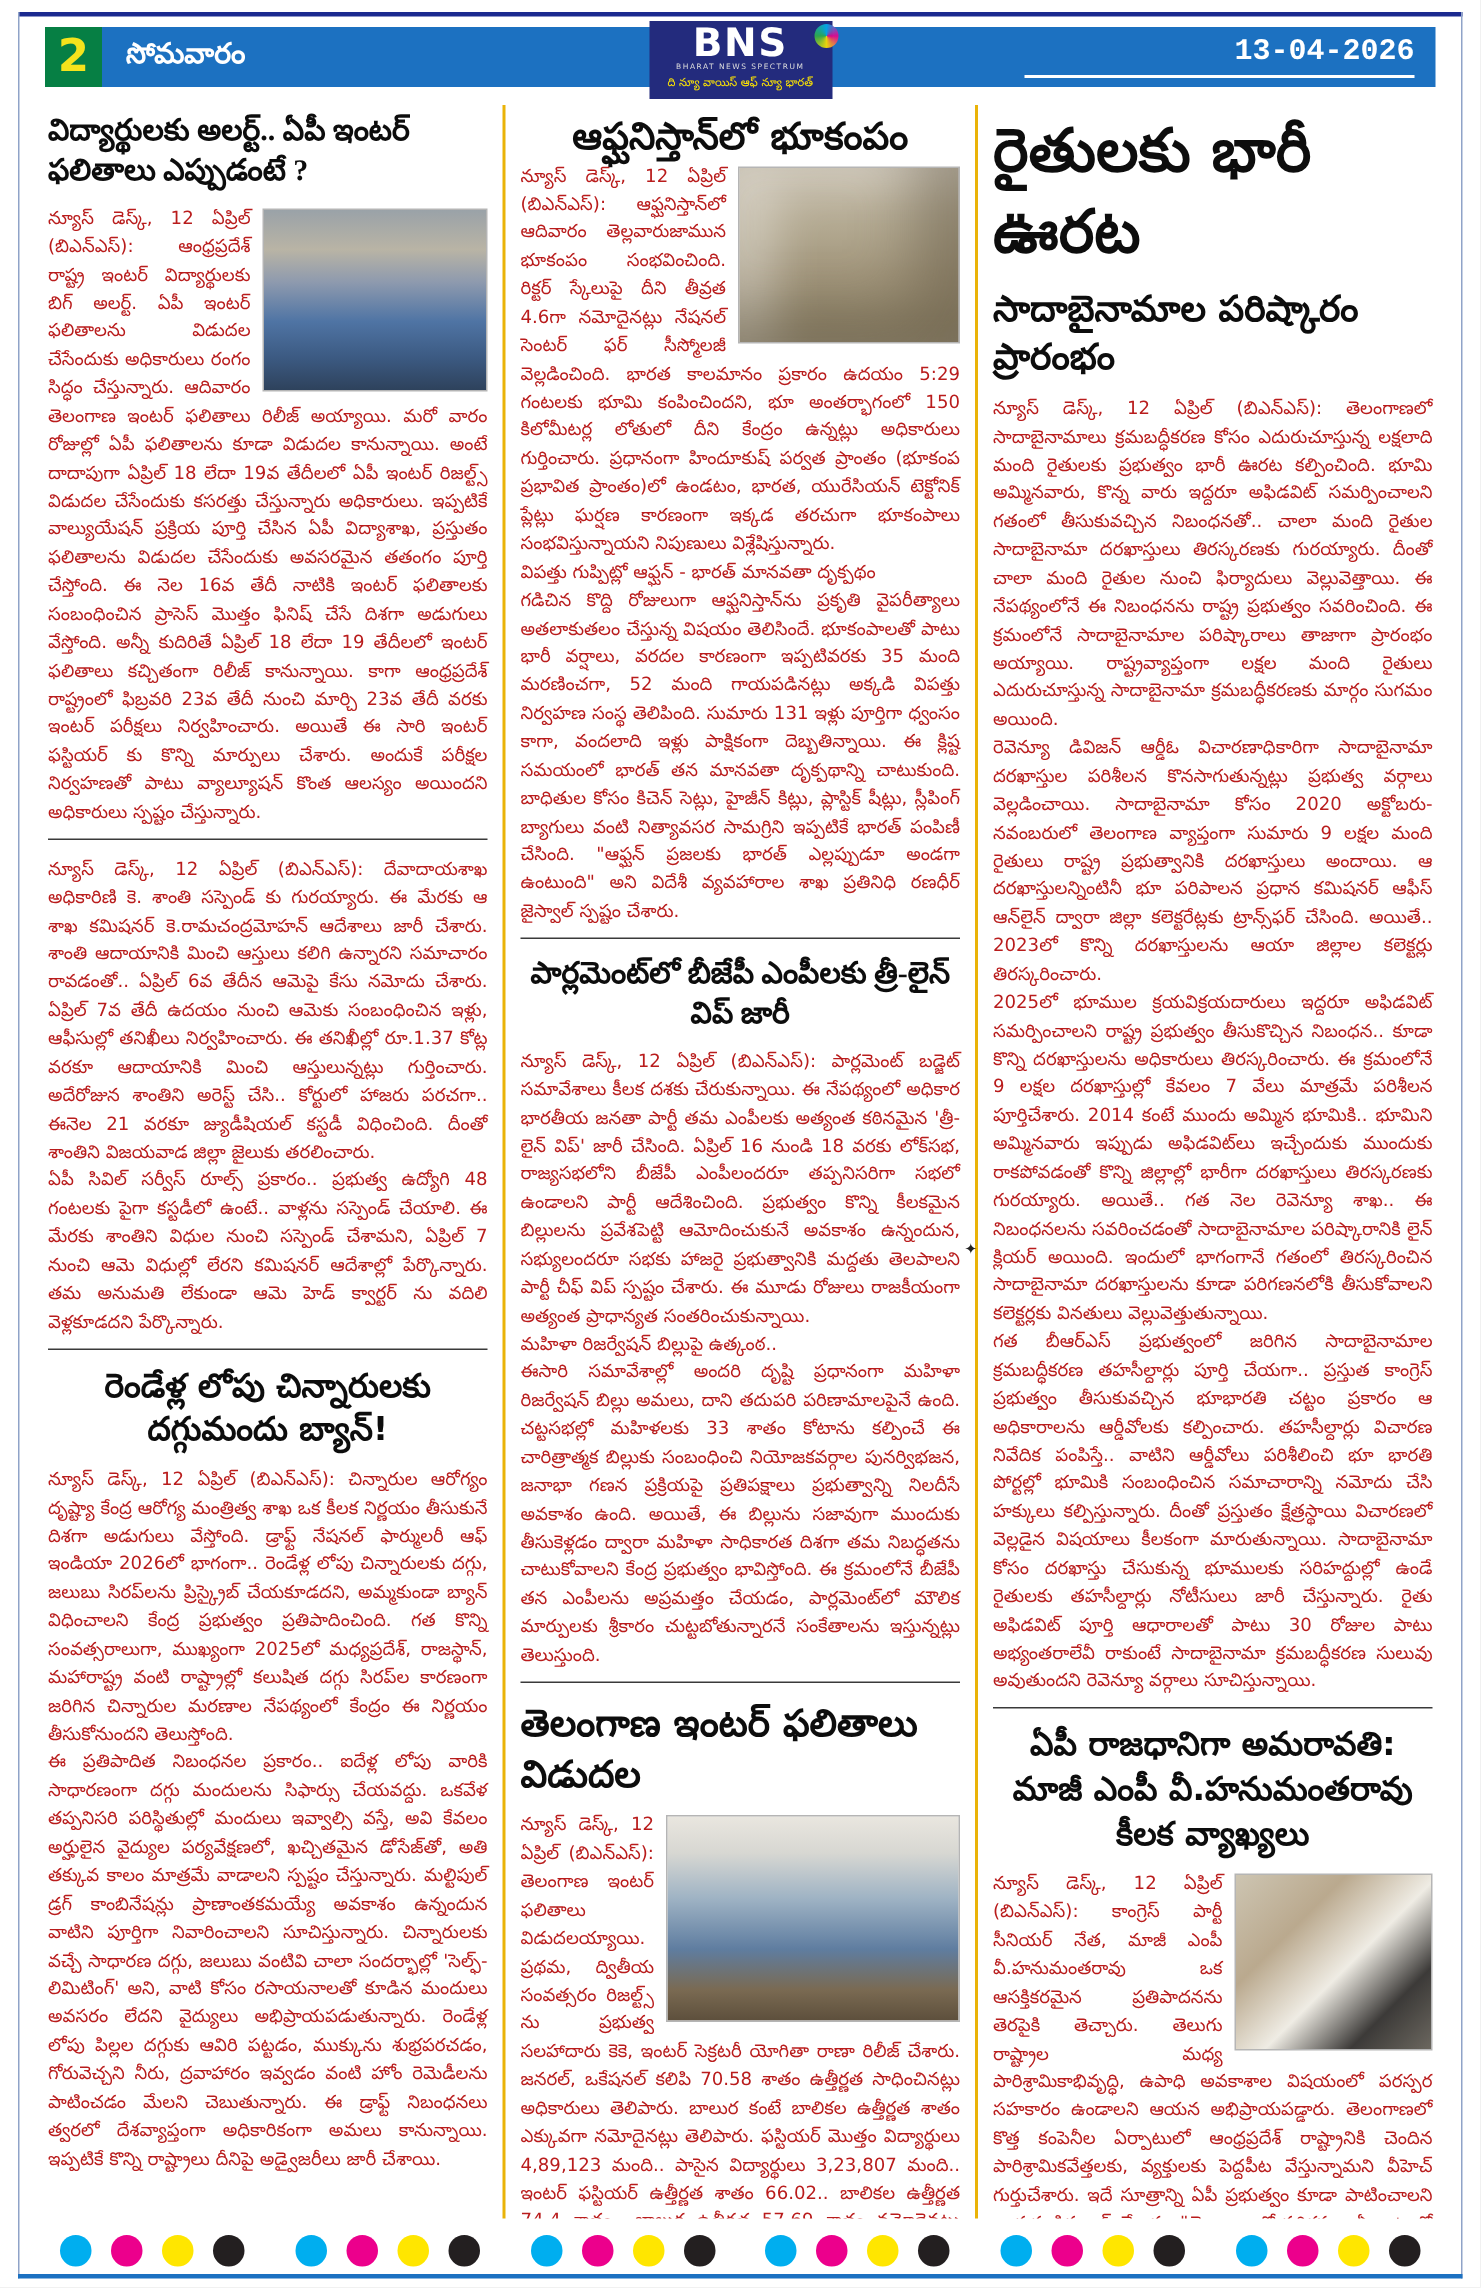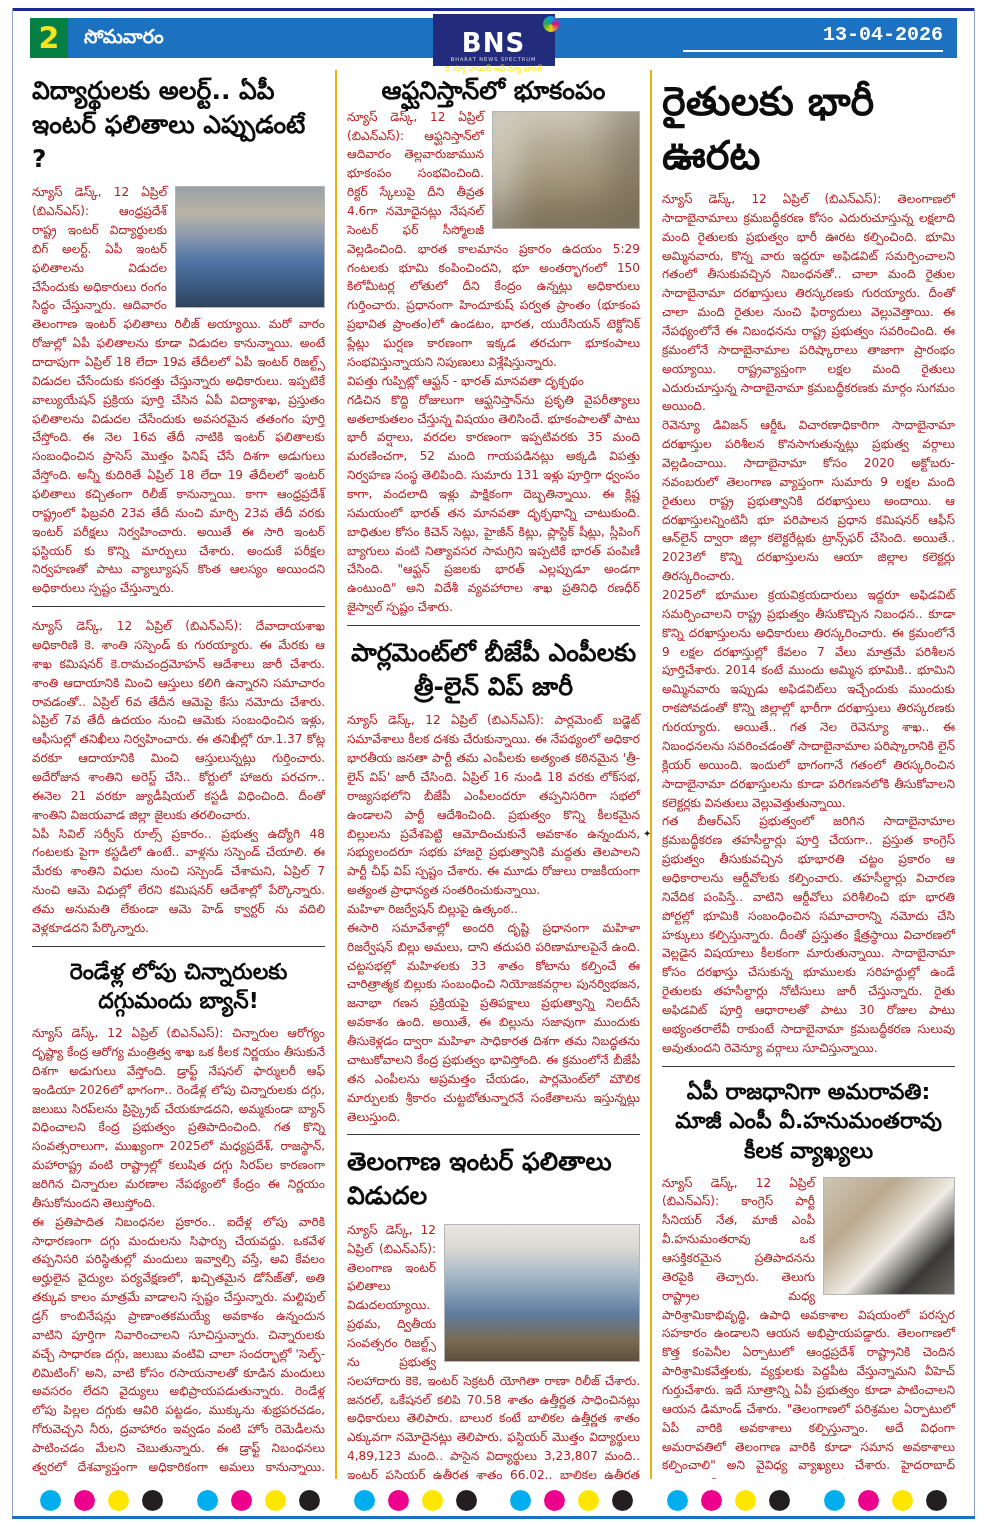--- a/index.html
+++ b/index.html
@@ -11,39 +11,39 @@
   .side-rule{position:absolute;top:8px;bottom:6px;width:1px;background:#8fa3c8;}
   .side-rule.left{left:12px}.side-rule.right{right:12px}
 
   
   .masthead{position:absolute;top:18px;left:30px;right:30px;height:40px;background:#1c71c1;
             display:flex;align-items:center;}
   .pagenum{width:38px;height:40px;background:#067f44;color:#f5e31c;font-size:30px;font-weight:bold;
            display:flex;align-items:center;justify-content:center;line-height:1;}
   .dayname{color:#ffffff;font-size:19px;font-weight:bold;margin-left:16px;}
   .logo-box{position:absolute;left:50%;transform:translateX(-50%);top:-4px;width:122px;height:52px;
-            background:#232b7d;color:#fff;text-align:center;z-index:3;padding-top:16px;box-sizing:border-box;}
+            background:#232b7d;color:#fff;text-align:center;z-index:3;padding-top:2px;box-sizing:border-box;}
   .logo-abbr{font-size:26px;font-weight:bold;letter-spacing:1px;line-height:1;position:relative;display:inline-block;}
   .logo-swirl{position:absolute;right:-4px;top:2px;width:16px;height:16px;border-radius:50%;
               background:conic-gradient(#00aeef,#ec008c,#ffe600,#2db34a,#00aeef);opacity:.9;}
   .logo-name{font-size:5px;letter-spacing:1px;color:#ddd;line-height:1.4;}
   .logo-tagline{font-size:7.5px;color:#ffe600;line-height:1.5;}
   .date-wrap{margin-left:auto;margin-right:14px;text-align:right;font-family:Liberation Mono, monospace;}
   .dateline{color:#fff;font-size:20px;font-weight:bold;line-height:1.1;}
   .date-underline{height:2px;background:#fff;width:260px;margin-top:4px;}
 
   
   .cols{position:absolute;top:70px;left:22px;right:22px;bottom:46px;display:flex;}
   .col{flex:1;padding:0 10px;overflow:hidden;}
   .col + .col{border-left:2px solid #eab308;}
   .article{margin-bottom:8px;}
   .sep{border-top:1.5px solid #3a3a3a;margin:8px 0 10px 0;}
   h2.hl{margin:4px 0 8px 0;color:#0d0d0d;line-height:1.35;font-weight:bold;}
   .hl-c{text-align:center;}
-  .hl-21{font-size:25px;} .hl-23{font-size:22px;} .hl-26{font-size:25px;}
+  .hl-21{font-size:20px;font-family:Liberation Serif, serif;} .hl-23{font-size:22px;} .hl-26{font-size:25px;}
   .hl-giant{font-size:40px;margin:0 0 6px 0;line-height:1.15;}
   .hl-sub{font-size:24px;margin:0 0 10px 0;}
   .body-txt{font-size:12.1px;line-height:1.56;text-align:justify;color:#b91c1c;
             white-space:pre-line;margin:0;}
   .photo{float:right;margin:3px 0 5px 8px;border:1px solid #b5b5b5;box-sizing:border-box;}
 
   
   .ph-students{width:150px;height:122px;
     background:linear-gradient(180deg,#9aa2a8 0%,#b9b4a5 22%,#8e9aae 40%,#4f74a4 62%,#3c5a82 82%,#2e425c 100%);}
   .ph-quake{width:148px;height:118px;
@@ -134,20 +134,21 @@
         <p class="body-txt">న్యూస్ డెస్క్, 12 ఏప్రిల్ (బిఎన్ఎస్): తెలంగాణ ఇంటర్ ఫలితాలు విడుదలయ్యాయి. ప్రథమ, ద్వితీయ సంవత్సరం రిజల్ట్స్ ను ప్రభుత్వ సలహాదారు కెకె, ఇంటర్ సెక్రటరీ యోగితా రాణా రిలీజ్ చేశారు. జనరల్, ఒకేషనల్ కలిపి 70.58 శాతం ఉత్తీర్ణత సాధించినట్లు అధికారులు తెలిపారు. బాలుర కంటే బాలికల ఉత్తీర్ణత శాతం ఎక్కువగా నమోదైనట్లు తెలిపారు. ఫస్టియర్ మొత్తం విద్యార్థులు 4,89,123 మంది.. పాసైన విద్యార్థులు 3,23,807 మంది.. ఇంటర్ ఫస్టియర్ ఉత్తీర్ణత శాతం 66.02.. బాలికల ఉత్తీర్ణత 74.4 శాతం.. బాలుర ఉత్తీర్ణత 57.69 శాతం నమోదైనట్లు తెలిపారు.
 సెకండియర్ మొత్తం విద్యార్థులు 5,07,948.. సెకండియర్లో ఉత్తీర్ణులైన విద్యార్థులు 3,58,490 మంది.. సెకండియర్లో ఉత్తీర్ణత శాతం 70.58.. బాలికల ఉత్తీర్ణత 78.65 శాతం.. బాలుర ఉత్తీర్ణత 62.5 శాతంగా నమోదైనట్లు అధికారులు తెలిపారు. విద్యా శాఖ కార్యదర్శి యోగితా రాణా మాట్లాడుతూ.. ప్రభుత్వ కాలేజీల్లో ఉత్తీర్ణత పెరిగిందన్నారు. ఈ విద్యా సంవత్సరం నుండి జూనియర్ కాలేజ్ విద్యార్థులకు మధ్యాహ్న భోజనం ప్రారంభంకానున్నట్లు తెలిపారు. దివ్యంగా విద్యార్థులకు స్కూటర్ లు అందజేయనున్నట్లు వెల్లడించారు. నెల రోజుల్లోనే అడ్వాన్స్ సప్లిమెంటరీ పరీక్షలు నిర్వహించనున్నట్లు స్పష్టం చేశారు.
 పరీక్షలు ఫిబ్రవరి 25 నుంచి మార్చి 18 వరకు జరిగాయి. ఈ ఎగ్జామ్స్ కు 9 లక్షల 97 వేల 75 మంది విద్యార్థులు పరీక్షలకు దరఖాస్తు చేసుకున్నారు. మొదటి సంవత్సరంలో 4,89,126 మంది ద్వితీయ సంవత్సరంలో 5,07,949 మంది ఉన్నారు. మొత్తం 1495 పరీక్ష కేంద్రాలలో ఈ ఎగ్జామ్స్ జరిగాయి.</p>
       </article>
 
     </div>
 
     <div class="col">
       <article class="article">
         <h2 class="hl hl-giant">రైతులకు భారీ ఊరట</h2>
+        <h2 class="hl hl-sub">సాదాబైనామాల పరిష్కారం ప్రారంభం</h2>
         <p class="body-txt">న్యూస్ డెస్క్, 12 ఏప్రిల్ (బిఎన్ఎస్): తెలంగాణలో సాదాబైనామాలు క్రమబద్ధీకరణ కోసం ఎదురుచూస్తున్న లక్షలాది మంది రైతులకు ప్రభుత్వం భారీ ఊరట కల్పించింది. భూమి అమ్మినవారు, కొన్న వారు ఇద్దరూ అఫిడవిట్ సమర్పించాలని గతంలో తీసుకువచ్చిన నిబంధనతో.. చాలా మంది రైతుల సాదాబైనామా దరఖాస్తులు తిరస్కరణకు గురయ్యారు. దీంతో చాలా మంది రైతుల నుంచి ఫిర్యాదులు వెల్లువెత్తాయి. ఈ నేపథ్యంలోనే ఈ నిబంధనను రాష్ట్ర ప్రభుత్వం సవరించింది. ఈ క్రమంలోనే సాదాబైనామాల పరిష్కారాలు తాజాగా ప్రారంభం అయ్యాయి. రాష్ట్రవ్యాప్తంగా లక్షల మంది రైతులు ఎదురుచూస్తున్న సాదాబైనామా క్రమబద్ధీకరణకు మార్గం సుగమం అయింది.
 రెవెన్యూ డివిజన్ ఆర్డీఓ విచారణాధికారిగా సాదాబైనామా దరఖాస్తుల పరిశీలన కొనసాగుతున్నట్లు ప్రభుత్వ వర్గాలు వెల్లడించాయి. సాదాబైనామా కోసం 2020 అక్టోబరు-నవంబరులో తెలంగాణ వ్యాప్తంగా సుమారు 9 లక్షల మంది రైతులు రాష్ట్ర ప్రభుత్వానికి దరఖాస్తులు అందాయి. ఆ దరఖాస్తులన్నింటినీ భూ పరిపాలన ప్రధాన కమిషనర్ ఆఫీస్ ఆన్‌లైన్ ద్వారా జిల్లా కలెక్టరేట్లకు ట్రాన్స్‌ఫర్ చేసింది. అయితే.. 2023లో కొన్ని దరఖాస్తులను ఆయా జిల్లాల కలెక్టర్లు తిరస్కరించారు.
 2025లో భూముల క్రయవిక్రయదారులు ఇద్దరూ అఫిడవిట్ సమర్పించాలని రాష్ట్ర ప్రభుత్వం తీసుకొచ్చిన నిబంధన.. కూడా కొన్ని దరఖాస్తులను అధికారులు తిరస్కరించారు. ఈ క్రమంలోనే 9 లక్షల దరఖాస్తుల్లో కేవలం 7 వేలు మాత్రమే పరిశీలన పూర్తిచేశారు. 2014 కంటే ముందు అమ్మిన భూమికి.. భూమిని అమ్మినవారు ఇప్పుడు అఫిడవిట్‌లు ఇచ్చేందుకు ముందుకు రాకపోవడంతో కొన్ని జిల్లాల్లో భారీగా దరఖాస్తులు తిరస్కరణకు గురయ్యారు. అయితే.. గత నెల రెవెన్యూ శాఖ.. ఈ నిబంధనలను సవరించడంతో సాదాబైనామాల పరిష్కారానికి లైన్ క్లియర్ అయింది. ఇందులో భాగంగానే గతంలో తిరస్కరించిన సాదాబైనామా దరఖాస్తులను కూడా పరిగణనలోకి తీసుకోవాలని కలెక్టర్లకు వినతులు వెల్లువెత్తుతున్నాయి.
 గత బీఆర్ఎస్ ప్రభుత్వంలో జరిగిన సాదాబైనామాల క్రమబద్ధీకరణ తహసీల్దార్లు పూర్తి చేయగా.. ప్రస్తుత కాంగ్రెస్ ప్రభుత్వం తీసుకువచ్చిన భూభారతి చట్టం ప్రకారం ఆ అధికారాలను ఆర్డీవోలకు కల్పించారు. తహసీల్దార్లు విచారణ నివేదిక పంపిస్తే.. వాటిని ఆర్డీవోలు పరిశీలించి భూ భారతి పోర్టల్లో భూమికి సంబంధించిన సమాచారాన్ని నమోదు చేసి హక్కులు కల్పిస్తున్నారు. దీంతో ప్రస్తుతం క్షేత్రస్థాయి విచారణలో వెల్లడైన విషయాలు కీలకంగా మారుతున్నాయి. సాదాబైనామా కోసం దరఖాస్తు చేసుకున్న భూములకు సరిహద్దుల్లో ఉండే రైతులకు తహసీల్దార్లు నోటీసులు జారీ చేస్తున్నారు. రైతు అఫిడవిట్ పూర్తి ఆధారాలతో పాటు 30 రోజుల పాటు అభ్యంతరాలేవీ రాకుంటే సాదాబైనామా క్రమబద్ధీకరణ సులువు అవుతుందని రెవెన్యూ వర్గాలు సూచిస్తున్నాయి.</p>
       </article>
       <div class="sep"></div>
 
       <article class="article">
         <h2 class="hl hl-23 hl-c">ఏపీ రాజధానిగా అమరావతి: మాజీ ఎంపీ వీ.హనుమంతరావు కీలక వ్యాఖ్యలు</h2>
         <div class="photo ph-vh"></div>

